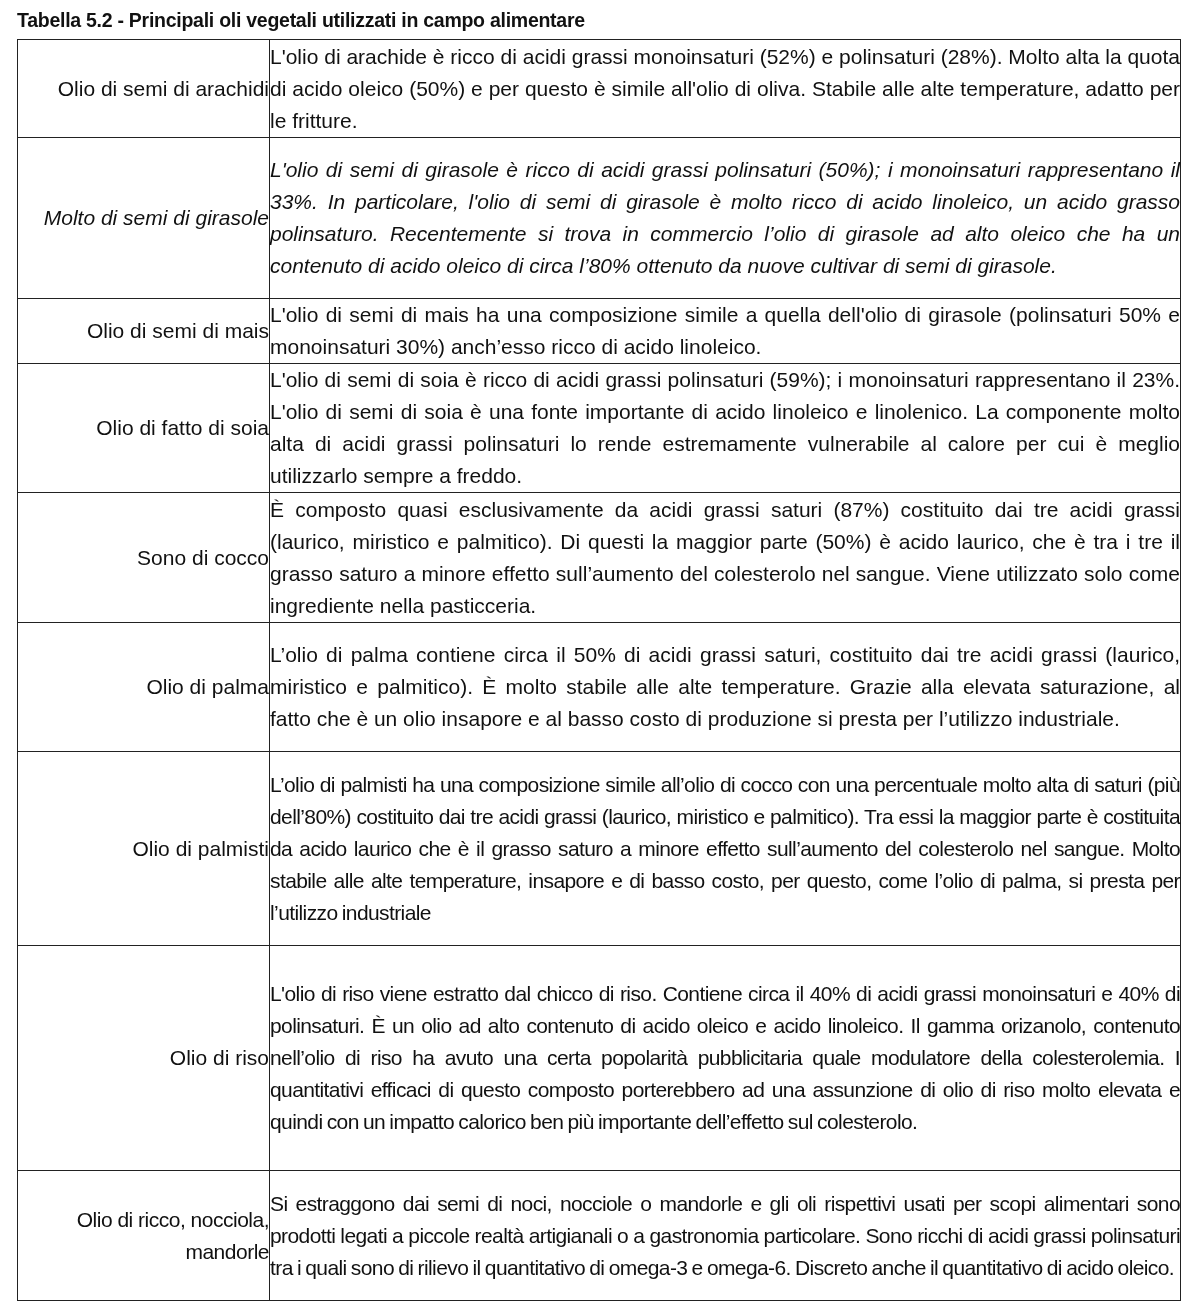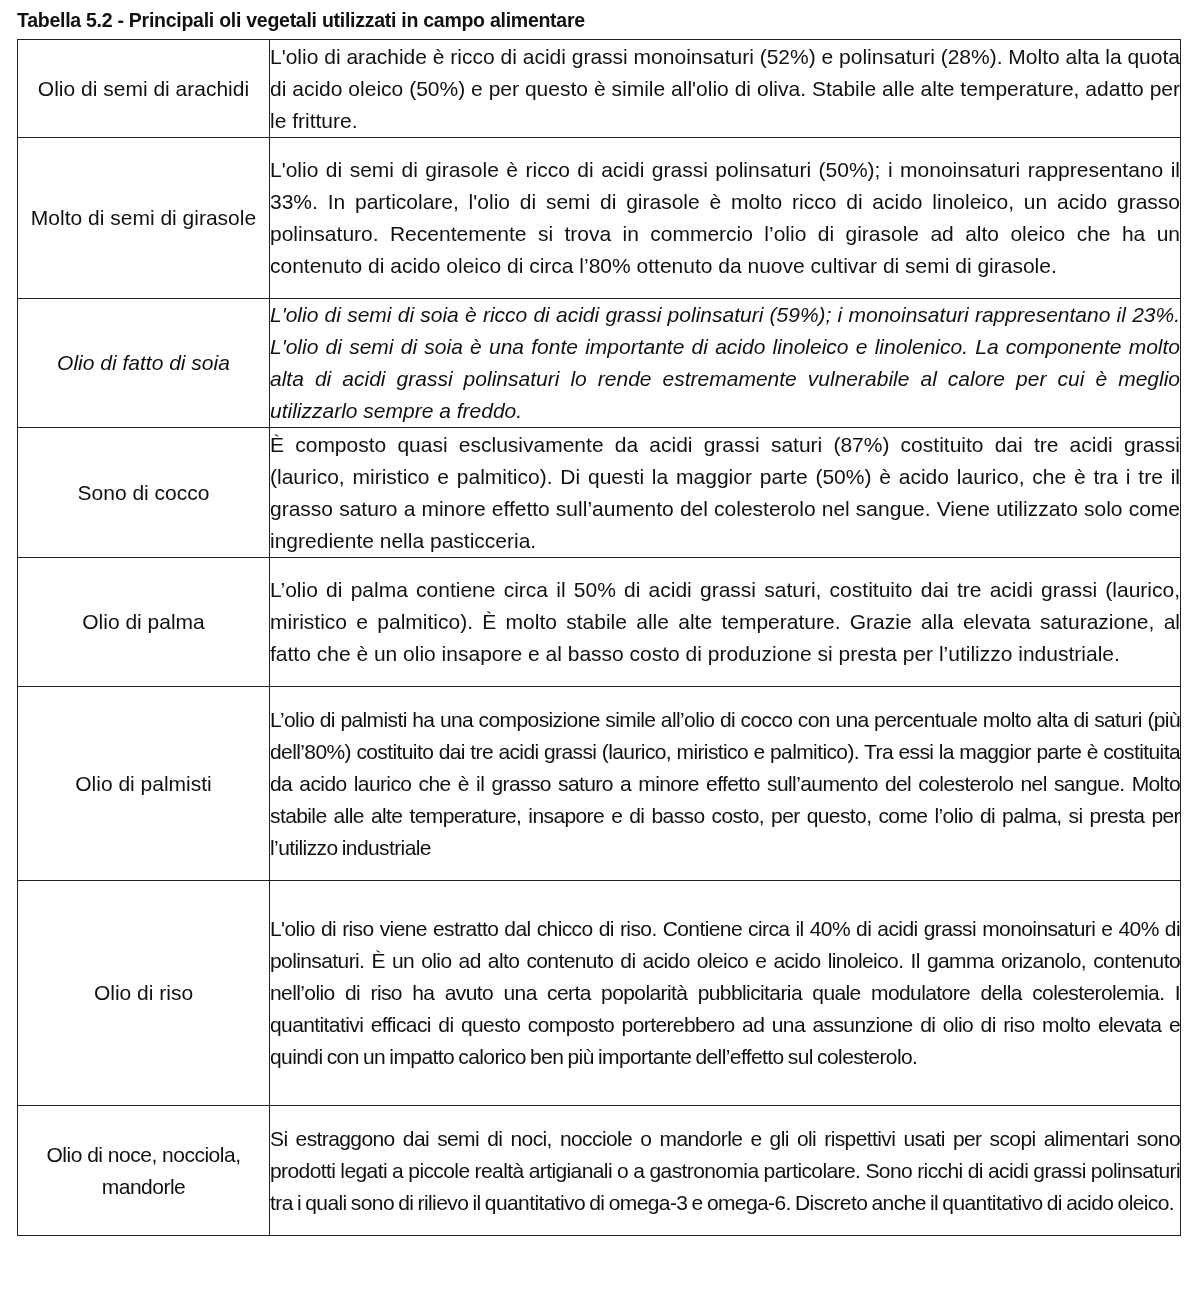--- a/index.html
+++ b/index.html
@@ -17,28 +17,28 @@
     position: absolute; left: 17px; top: 39px;
     width: 1163px; border-collapse: collapse; table-layout: fixed;
   }
   table.oils col.c1 { width: 252px; }
   table.oils col.c2 { width: 911px; }
   table.oils td {
     border: 1.5px solid #222; vertical-align: middle;
     font-size: 21px; line-height: 32px; color: #111;
     padding: 0;
   }
-  td.name { padding: 0 8px 0 15px; text-align: center; }
+  td.name { padding: 0 8px 0 15px; text-align: right; }
   td.desc { padding: 0 14px 0 16px; text-align: justify; text-align-last: left; }
   td.desc.tight { letter-spacing: -0.6px; word-spacing: -1px; margin-left: 11px; }
   td.name.tight { letter-spacing: -0.5px; }
   tr.r1 td { height: 97px; }
-  tr.r2 td { height: 160px; }
+  tr.r2 td { height: 160px; font-style: italic; }
   tr.r3 td { height: 64px; }
-  tr.r4 td { height: 128px; font-style: italic; }
+  tr.r4 td { height: 128px; }
   tr.r5 td { height: 129px; }
   tr.r6 td { height: 128px; margin-top: 48px; }
   tr.r7 td { height: 193px; }
   tr.r8 td { height: 224px; }
   tr.r9 td { height: 129px; }
 </style>
 </head>
 <body>
 
 <div class="title">Tabella 5.2 - Principali oli vegetali utilizzati in campo alimentare</div>
@@ -50,20 +50,24 @@
     </colgroup>
   <tbody>
     <tr class="r1">
       <td class="name">Olio di semi di arachidi</td>
       <td class="desc">L'olio di arachide è ricco di acidi grassi monoinsaturi (52%) e polinsaturi (28%). Molto alta la quota di acido oleico (50%) e per questo è simile all'olio di oliva. Stabile alle alte temperature, adatto per le fritture.</td>
     </tr>
     <tr class="r2">
       <td class="name">Molto di semi di girasole</td>
       <td class="desc">L'olio di semi di girasole è ricco di acidi grassi polinsaturi (50%); i monoinsaturi rappresentano il 33%. In particolare, l'olio di semi di girasole è molto ricco di acido linoleico, un acido grasso polinsaturo. Recentemente si trova in commercio l’olio di girasole ad alto oleico che ha un contenuto di acido oleico di circa l’80% ottenuto da nuove cultivar di semi di girasole.</td>
     </tr>
+    <tr class="r3">
+      <td class="name">Olio di semi di mais</td>
+      <td class="desc">L'olio di semi di mais ha una composizione simile a quella dell'olio di girasole (polinsaturi 50% e monoinsaturi 30%) anch’esso ricco di acido linoleico.</td>
+    </tr>
     <tr class="r4">
       <td class="name">Olio di fatto di soia</td>
       <td class="desc">L'olio di semi di soia è ricco di acidi grassi polinsaturi (59%); i monoinsaturi rappresentano il 23%. L'olio di semi di soia è una fonte importante di acido linoleico e linolenico. La componente molto alta di acidi grassi polinsaturi lo rende estremamente vulnerabile al calore per cui è meglio utilizzarlo sempre a freddo.</td>
     </tr>
     <tr class="r5">
       <td class="name">Sono di cocco</td>
       <td class="desc">È composto quasi esclusivamente da acidi grassi saturi (87%) costituito dai tre acidi grassi (laurico, miristico e palmitico). Di questi la maggior parte (50%) è acido laurico, che è tra i tre il grasso saturo a minore effetto sull’aumento del colesterolo nel sangue. Viene utilizzato solo come ingrediente nella pasticceria.</td>
     </tr>
     <tr class="r6">
       <td class="name">Olio di palma</td>
@@ -71,17 +75,17 @@
     </tr>
     <tr class="r7">
       <td class="name">Olio di palmisti</td>
       <td class="desc tight">L’olio di palmisti ha una composizione simile all’olio di cocco con una percentuale molto alta di saturi (più dell’80%) costituito dai tre acidi grassi (laurico, miristico e palmitico). Tra essi la maggior parte è costituita da acido laurico che è il grasso saturo a minore effetto sull’aumento del colesterolo nel sangue. Molto stabile alle alte temperature, insapore e di basso costo, per questo, come l’olio di palma, si presta per l’utilizzo industriale</td>
     </tr>
     <tr class="r8">
       <td class="name">Olio di riso</td>
       <td class="desc tight">L'olio di riso viene estratto dal chicco di riso. Contiene circa il 40% di acidi grassi monoinsaturi e 40% di polinsaturi. È un olio ad alto contenuto di acido oleico e acido linoleico. Il gamma orizanolo, contenuto nell’olio di riso ha avuto una certa popolarità pubblicitaria quale modulatore della colesterolemia. I quantitativi efficaci di questo composto porterebbero ad una assunzione di olio di riso molto elevata e quindi con un impatto calorico ben più importante dell’effetto sul colesterolo.</td>
     </tr>
     <tr class="r9">
-      <td class="name tight">Olio di noce, nocciola, mandorle</td>
+      <td class="name tight">Olio di ricco, nocciola, mandorle</td>
       <td class="desc tight">Si estraggono dai semi di noci, nocciole o mandorle e gli oli rispettivi usati per scopi alimentari sono prodotti legati a piccole realtà artigianali o a gastronomia particolare. Sono ricchi di acidi grassi polinsaturi tra i quali sono di rilievo il quantitativo di omega-3 e omega-6. Discreto anche il quantitativo di acido oleico.</td>
     </tr>
   </tbody>
 </table>
 
 </body></html>

